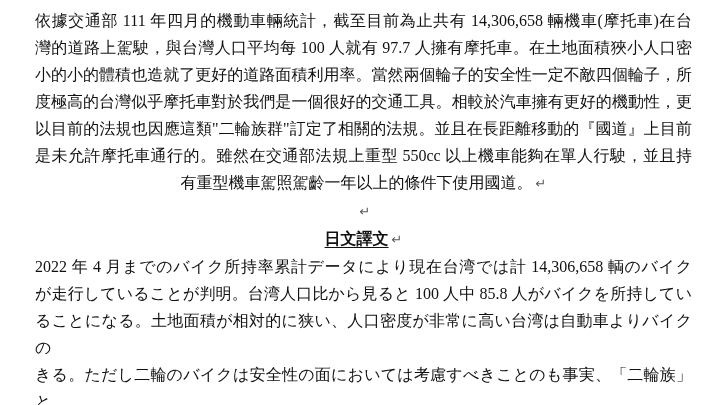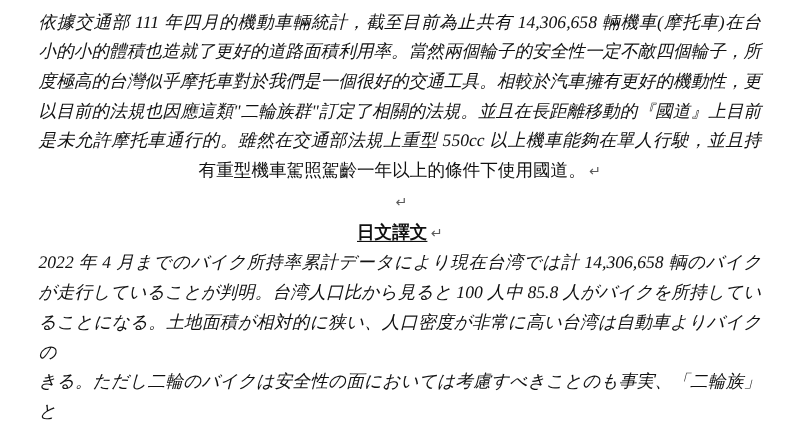--- a/index.html
+++ b/index.html
@@ -16,21 +16,20 @@
     color: #111111;
   }
   .line {
     line-height: 27px;
     min-height: 27px;
   }
   .jline {
     text-align: justify;
     text-align-last: justify;
     text-justify: inter-character;
-    font-style: italic;
   }
   .lastline { text-align: center; }
   .mark {
     color: #5a5a5a;
     font-family: "DejaVu Sans", sans-serif;
     font-size: 13px;
     margin-left: 3px;
   }
   .heading-text {
     font-weight: bold;
@@ -38,20 +37,21 @@
     text-underline-offset: 3px;
   }
 </style>
 </head>
 <body>
 
 <div class="page">
 
   <div>
     <div class="line jline">依據交通部 111 年四月的機動車輛統計，截至目前為止共有 14,306,658 輛機車(摩托車)在台</div>
+    <div class="line jline">灣的道路上駕駛，與台灣人口平均每 100 人就有 97.7 人擁有摩托車。在土地面積狹小人口密</div>
     <div class="line jline">小的小的體積也造就了更好的道路面積利用率。當然兩個輪子的安全性一定不敵四個輪子，所</div>
     <div class="line jline">度極高的台灣似乎摩托車對於我們是一個很好的交通工具。相較於汽車擁有更好的機動性，更</div>
     <div class="line jline">以目前的法規也因應這類"二輪族群"訂定了相關的法規。並且在長距離移動的『國道』上目前</div>
     <div class="line jline">是未允許摩托車通行的。雖然在交通部法規上重型 550cc 以上機車能夠在單人行駛，並且持</div>
     <div class="line lastline">
       <span>有重型機車駕照駕齡一年以上的條件下使用國道。</span><span class="mark">↵</span>
     </div>
   </div>
 
   <div class="line lastline">

